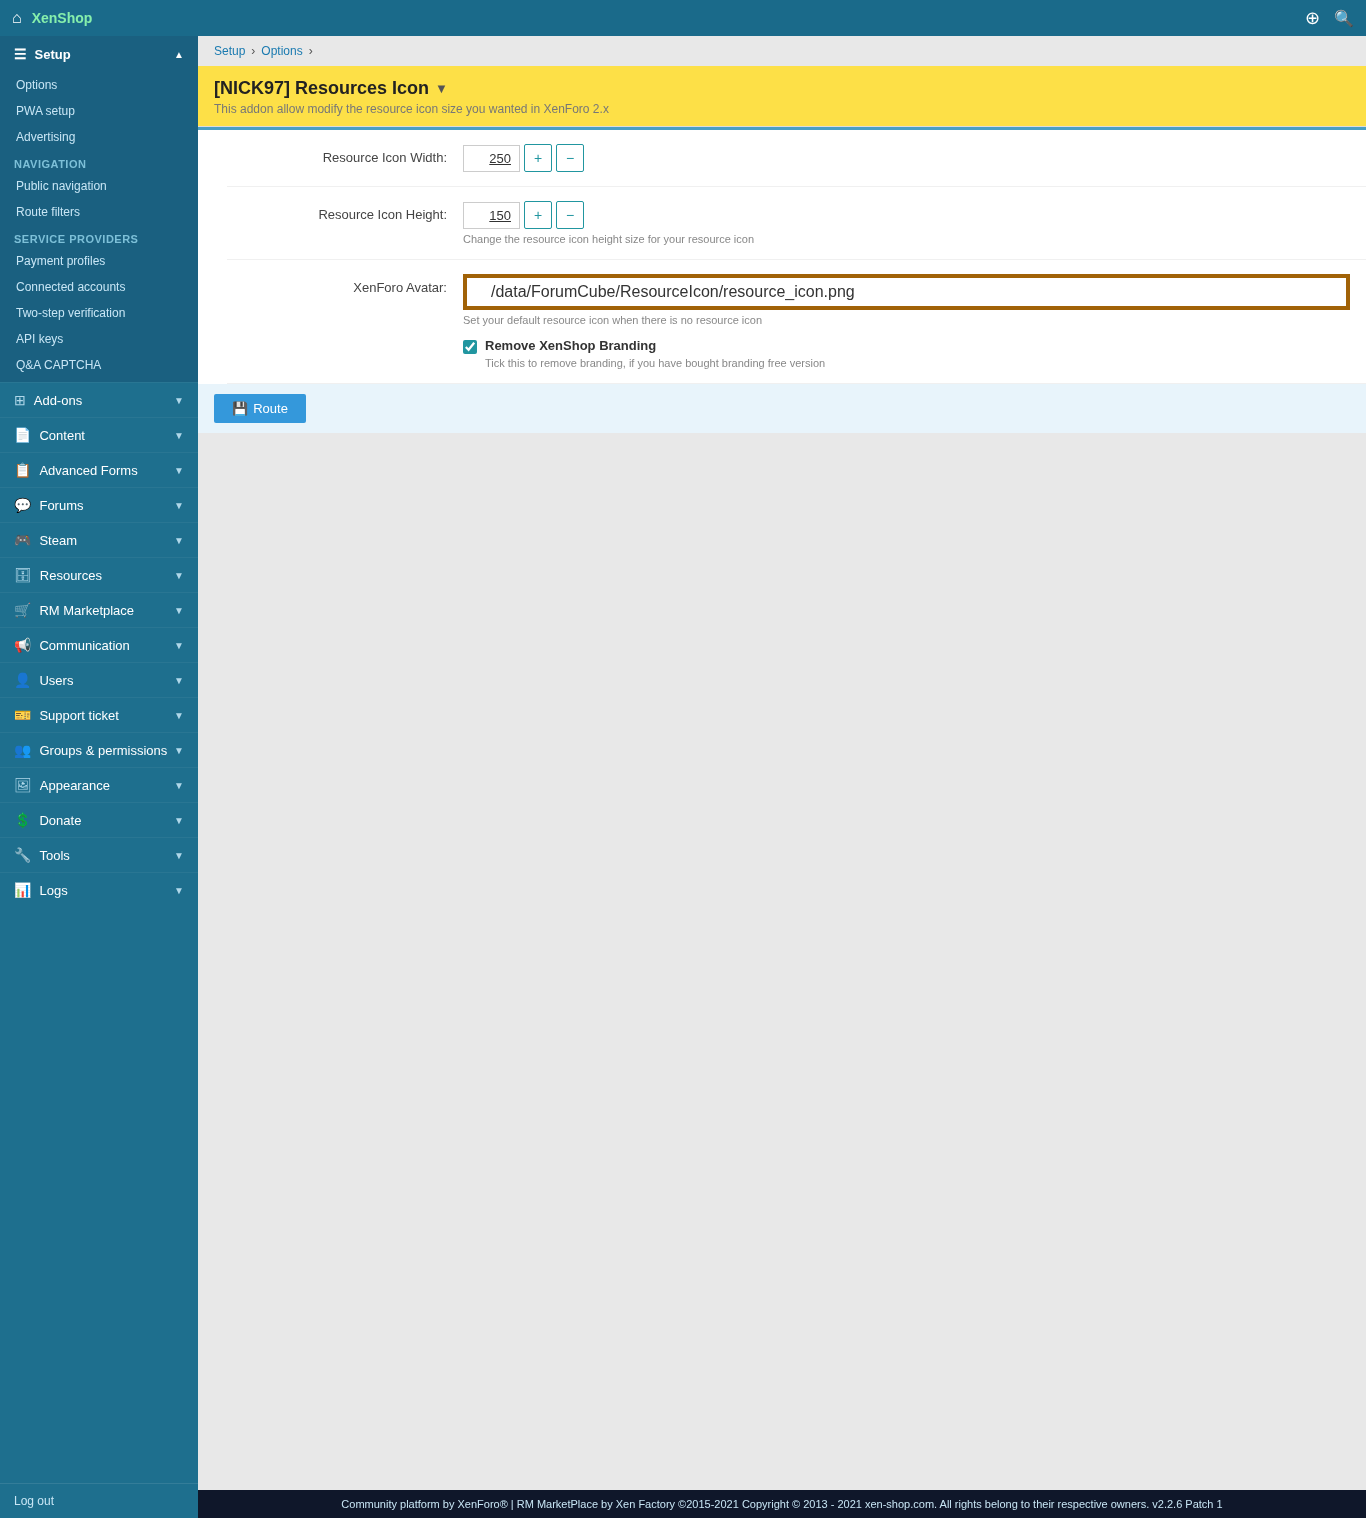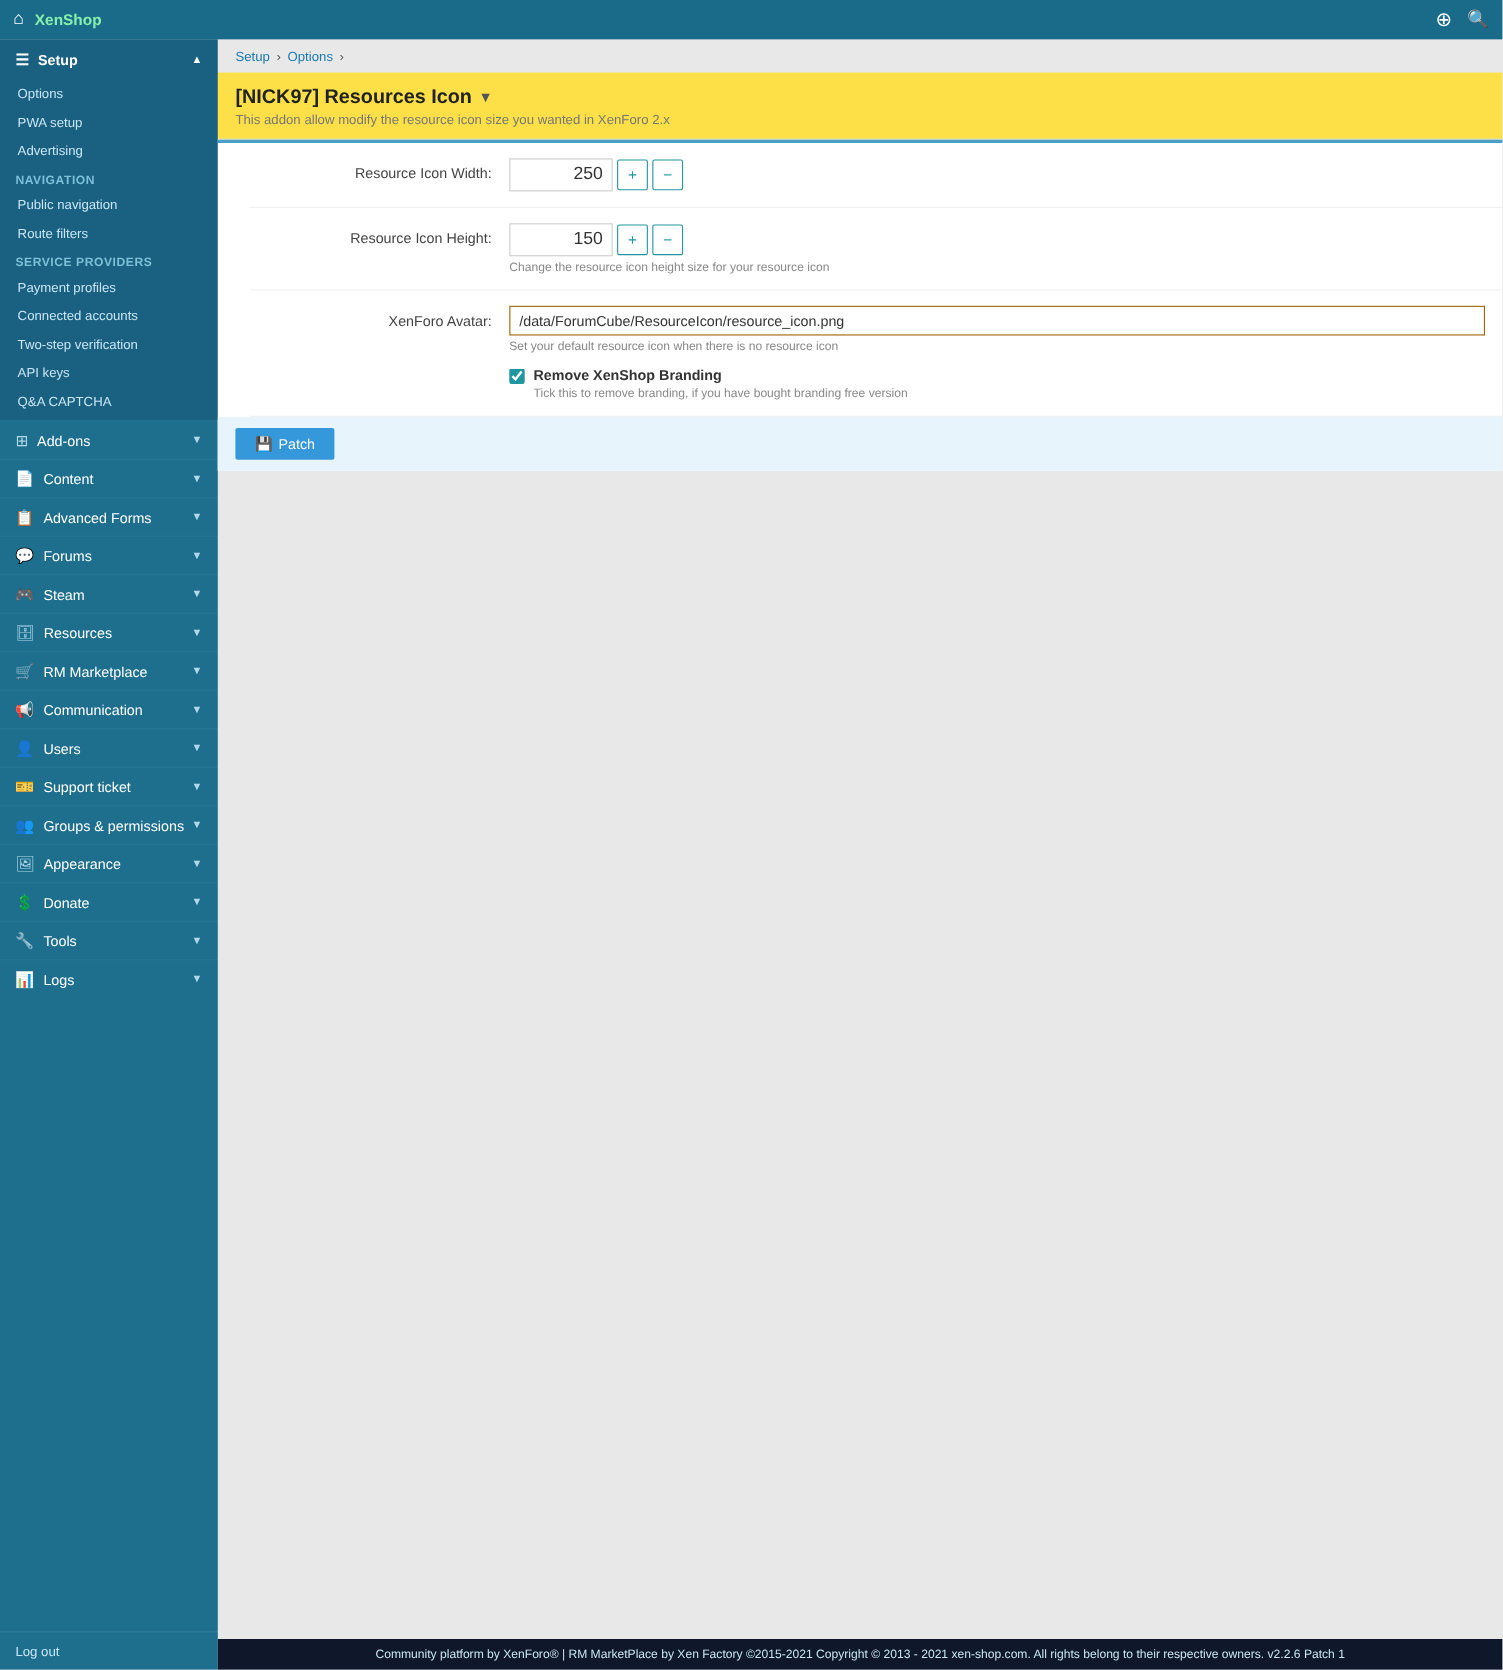--- a/index.html
+++ b/index.html
@@ -154,26 +154,27 @@
       flex-shrink: 0;
     }
     .form-field { flex: 1; }
 
     .input-with-buttons {
       display: flex;
       align-items: center;
       gap: 4px;
     }
     .num-input {
-      width: 94px;
+      width: 57px;
       padding: 5px 8px;
       border: 1px solid #ccc;
-      font-size: 16px;
+      font-size: 13px;
       text-align: right;
       color: #333;
+      text-decoration: underline;
     }
     .btn-plus, .btn-minus {
       width: 28px;
       height: 28px;
       display: flex;
       align-items: center;
       justify-content: center;
       border: 1px solid #bbb;
       background: white;
       cursor: pointer;
@@ -185,23 +186,23 @@
     .btn-minus { color: #2196a0; border-color: #2196a0; }
 
     .field-hint {
       font-size: 11px;
       color: #888;
       margin-top: 4px;
     }
 
     .text-input-full {
       width: 100%;
-      padding: 5px 8px;
-      border: 1px solid #a16207;
-      font-size: 13px;
+      padding: 5px 24px;
+      border: 4px solid #a16207;
+      font-size: 16px;
       color: #333;
     }
 
     .checkbox-row {
       display: flex;
       align-items: flex-start;
       gap: 8px;
       margin-top: 12px;
     }
     .checkbox-row input[type="checkbox"] {
@@ -453,21 +454,21 @@
               <label class="checkbox-label" for="branding-cb">Remove XenShop Branding</label>
               <div class="field-hint">Tick this to remove branding, if you have bought branding free version</div>
             </div>
           </div>
         </div>
       </div>
 
       <div class="form-footer">
         <button class="btn-save">
           <span>💾</span>
-          <span>Patch</span>
+          <span>Route</span>
         </button>
       </div>
 
     </div>
 
     <div class="footer">
       <span>Community platform by XenForo®  |  RM MarketPlace by Xen Factory ©2015-2021  Copyright © 2013 - 2021 xen-shop.com. All rights belong to their respective owners. v2.2.6 Patch 1</span>
     </div>
 
   </div>

